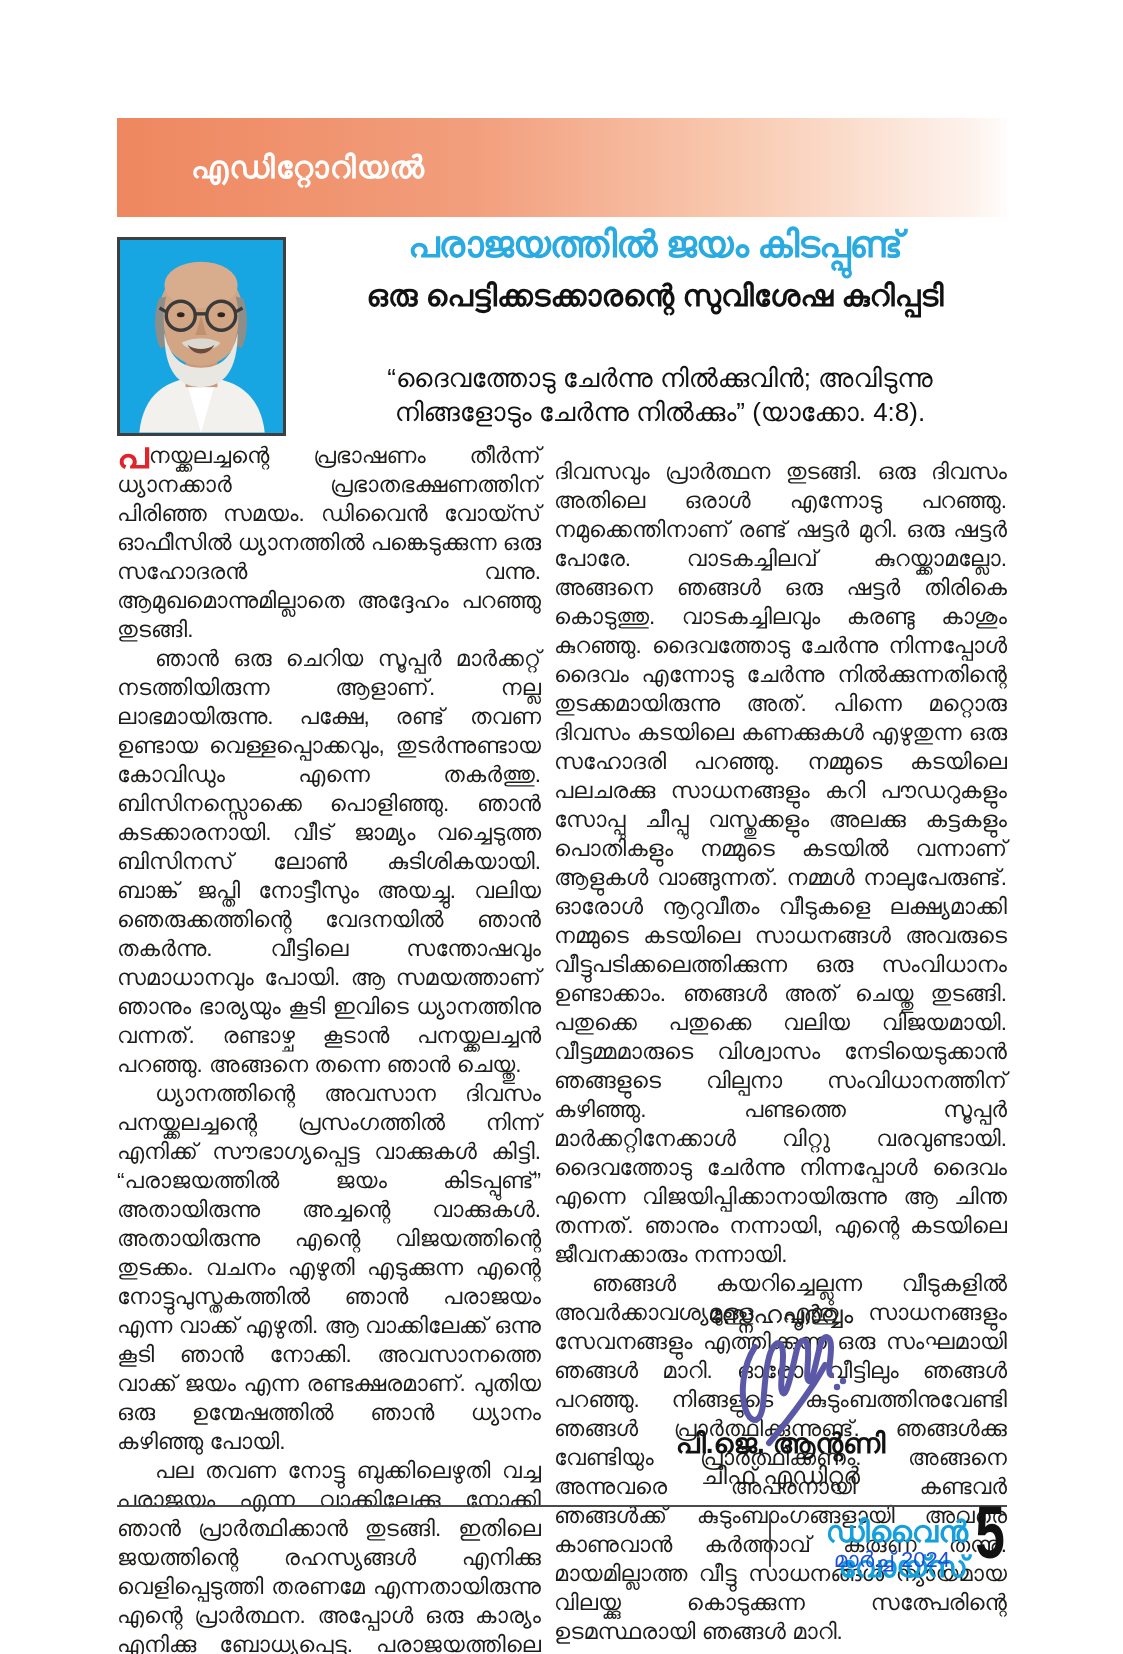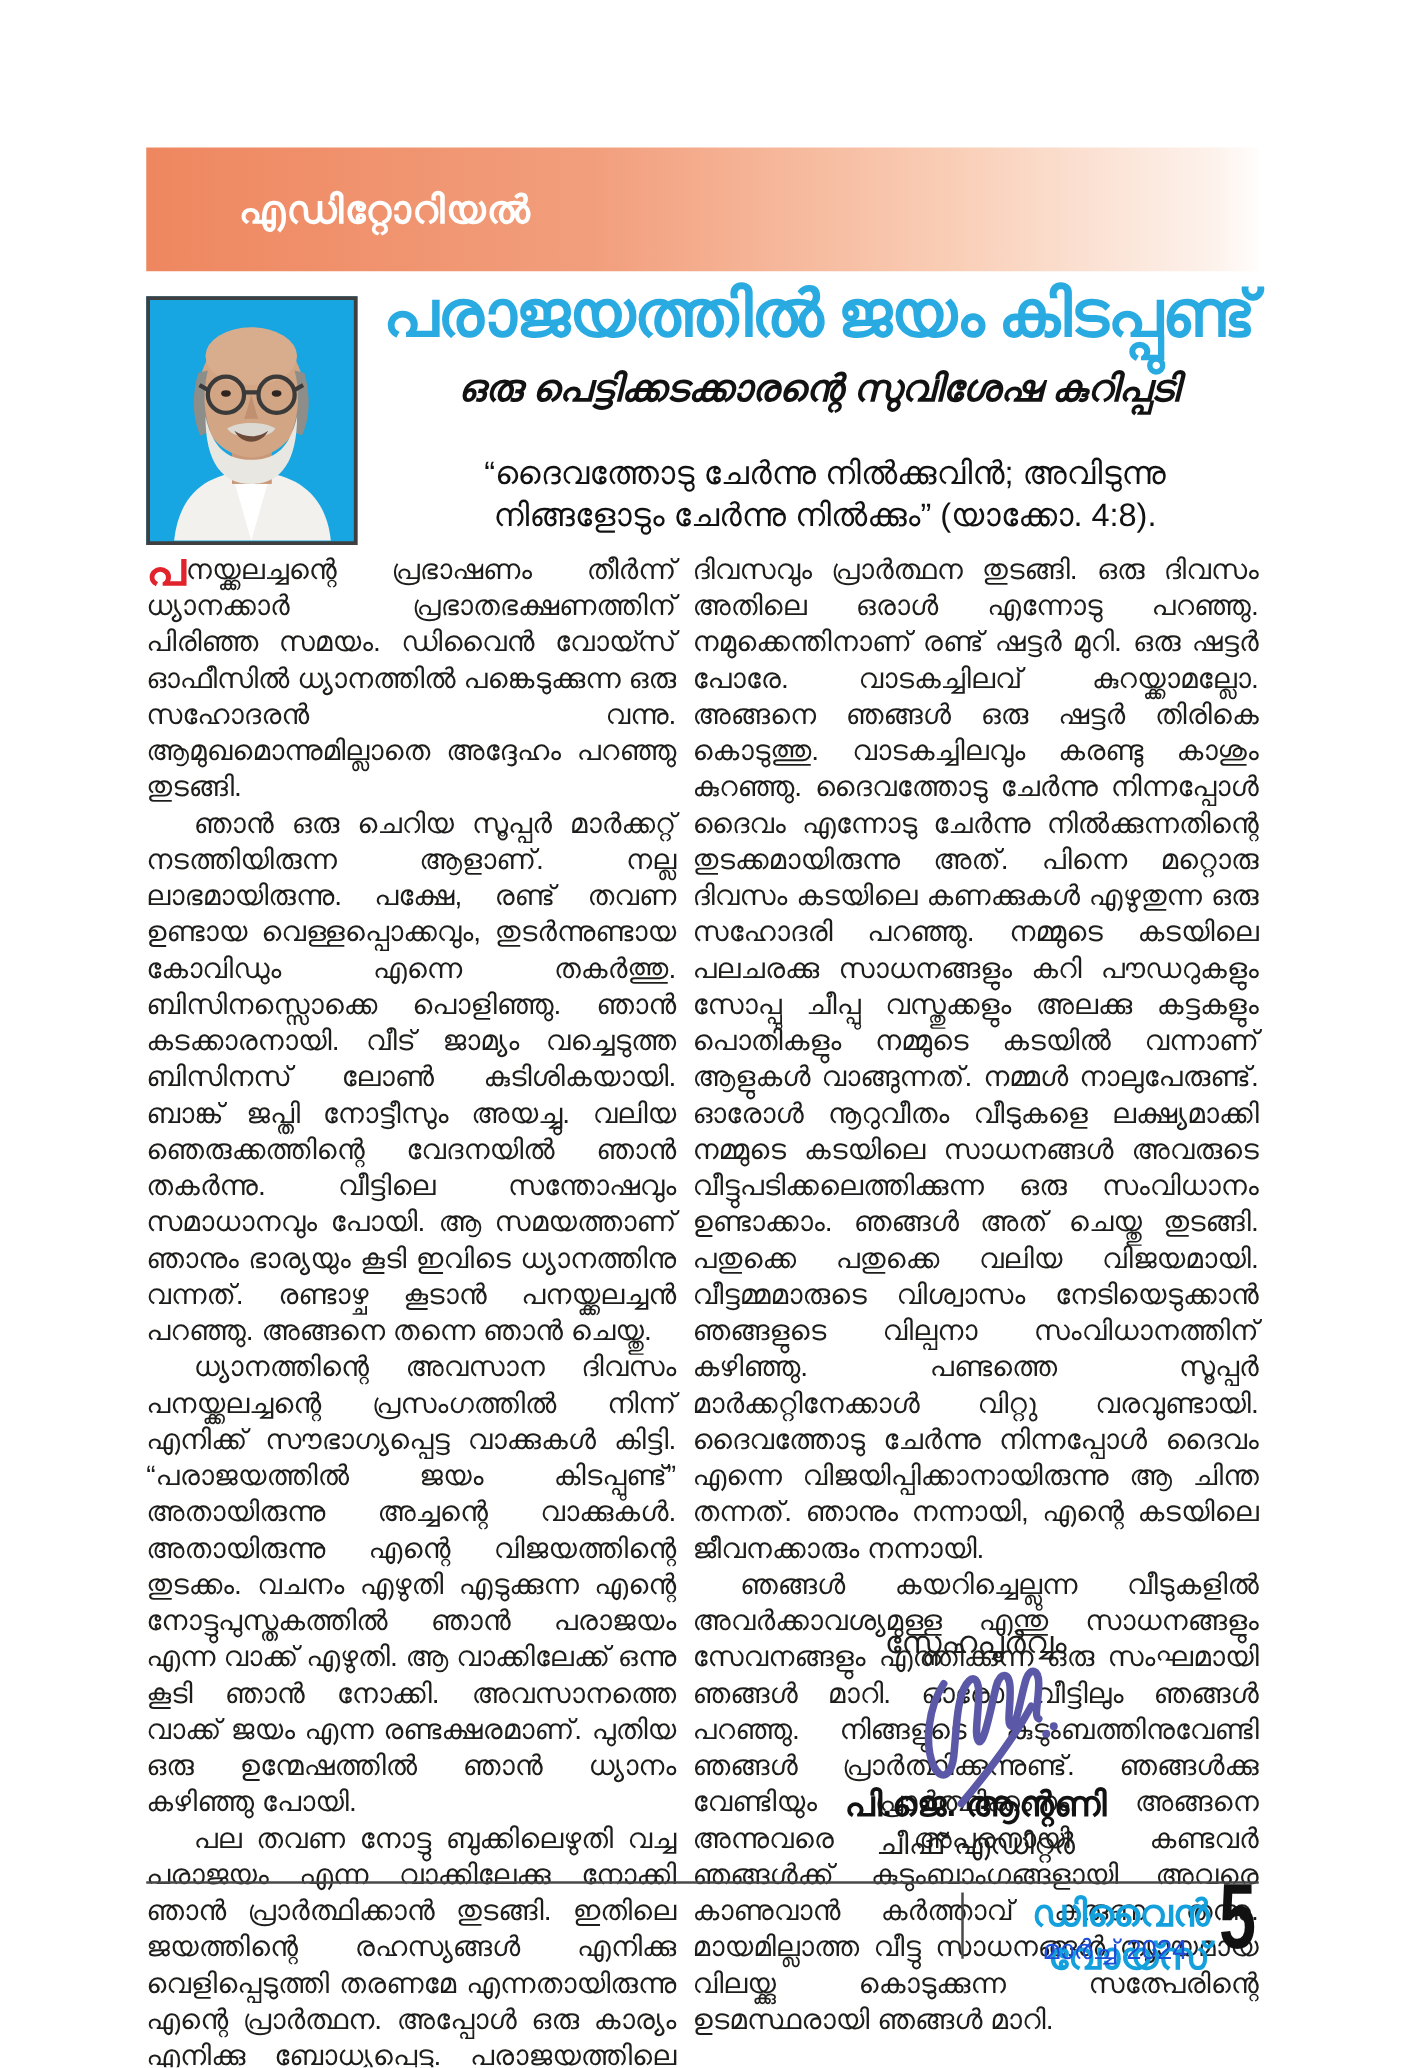--- a/index.html
+++ b/index.html
@@ -26,38 +26,38 @@
   .photo{
     position:absolute;left:117px;top:237px;width:169px;height:199px;
     background:#17a6e1;border:3px solid #3f3f3f;box-sizing:border-box;overflow:hidden;
   }
   .photo svg{display:block;width:100%;height:100%;}
   
   .headline{
     position:absolute;left:300px;top:226px;width:710px;text-align:center;
   }
   .headline .title{
-    color:#29abe2;font-size:52px;font-weight:bold;line-height:1.05;
-    white-space:nowrap;letter-spacing:-1px;font-family:Liberation Serif, serif;
+    color:#29abe2;font-size:37px;font-weight:bold;line-height:1.05;
+    white-space:nowrap;letter-spacing:-1px;
   }
   .headline .subtitle{
-    margin-top:14px;color:#121212;font-size:30px;font-weight:bold;font-style:italic;
+    margin-top:14px;color:#121212;font-size:30px;font-weight:bold;
     white-space:nowrap;
   }
   .quote{
     position:absolute;left:330px;top:362px;width:660px;text-align:center;
     font-size:26px;font-weight:normal;color:#121212;line-height:1.3;
   }
   
   .col{
     position:absolute;top:441px;
     font-size:22.5px;line-height:29px;text-align:justify;color:#1d1d1b;
   }
   .col-left{left:117px;width:424px;height:1066px;}
-  .col-right{left:554px;width:453px;height:870px;}
+  .col-right{left:554px;width:453px;height:870px;margin-top:16px;}
   .col p{margin:0;text-indent:38px;}
   .col p.flush{text-indent:0;}
   .dropcap{
     color:#e1232b;font-weight:bold;font-size:37px;line-height:0;
     vertical-align:-5px;letter-spacing:0;
   }
   
   .closing{
     position:absolute;left:554px;top:1300px;width:453px;text-align:center;
     font-size:25px;color:#1d1d1b;

